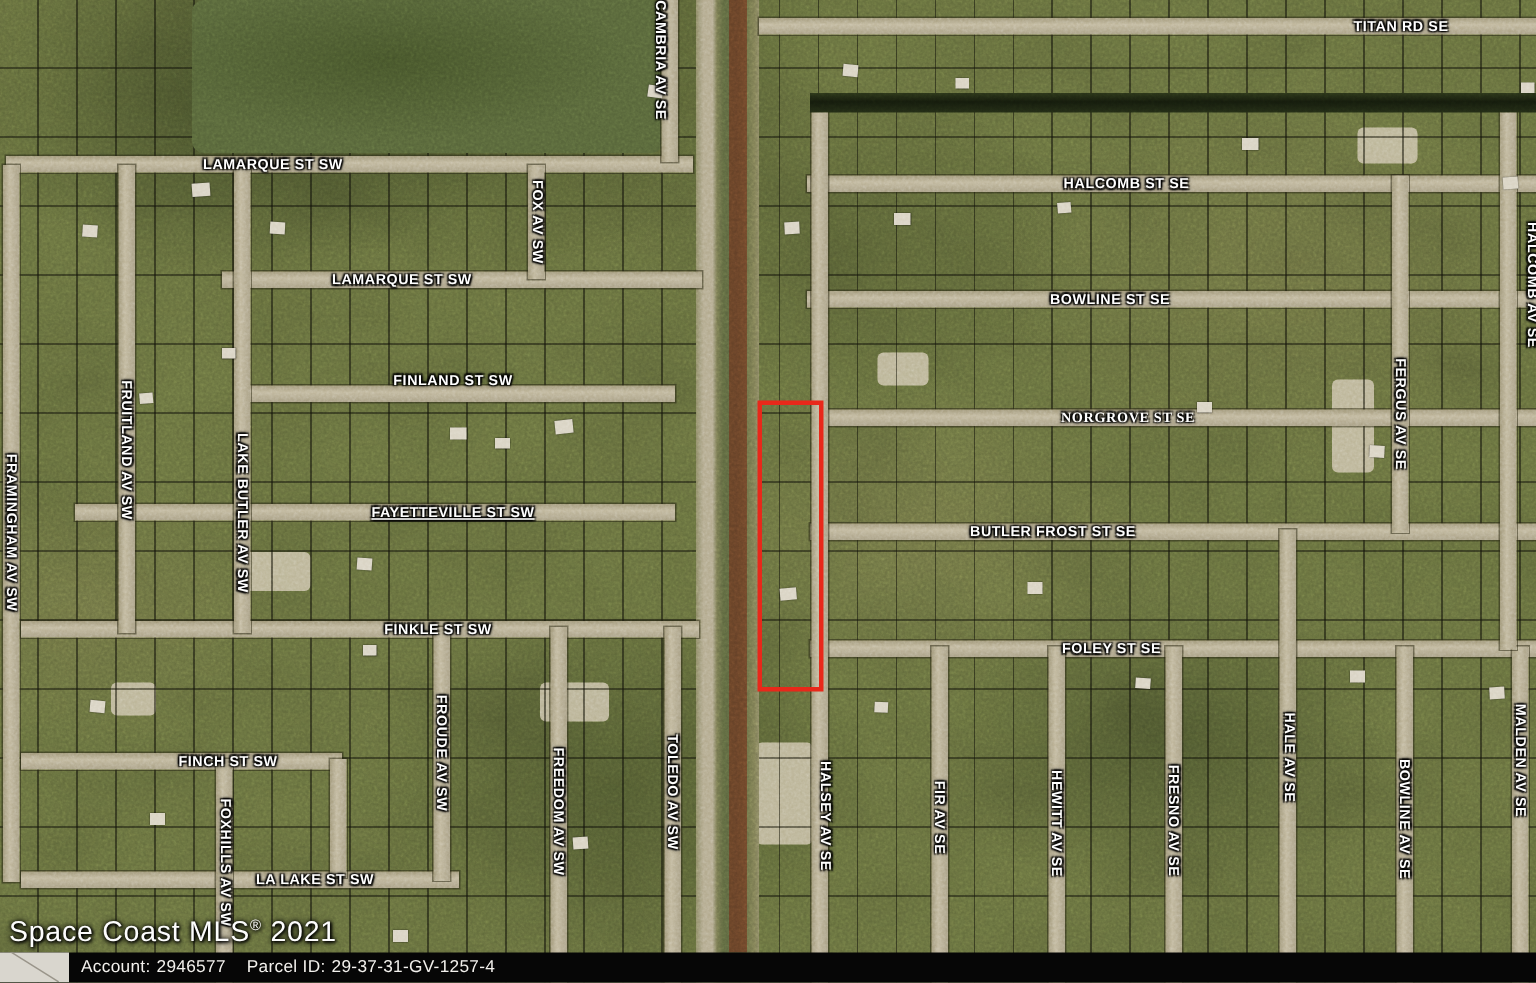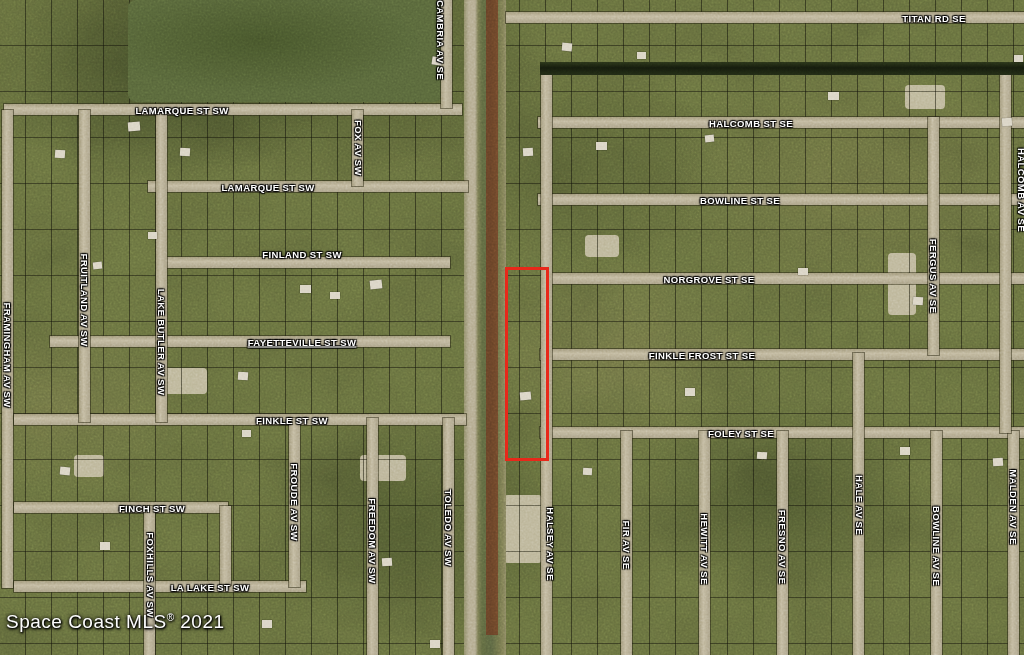--- a/index.html
+++ b/index.html
@@ -74,20 +74,33 @@
     <rect width="1024" height="655" filter="url(#f2)"></rect>
   </svg>
 
   <div id="parcel-outline" style="left: 505px; top: 267px; width: 38px; height: 188px; border: 3px solid rgb(232, 40, 26);"></div>
 
   <div id="watermark">
     <span>Space Coast MLS</span><sup>®</sup>
     <span>2021</span>
   </div>
 
+  <div id="bottom-bar">
+    <div id="thumb">
+        <div class="stroke"></div>
+      </div>
+    <div class="bar-group">
+      <span>Account:</span>
+      <span>2946577</span>
+    </div>
+    <div class="bar-group parcel">
+      <span>Parcel ID:</span>
+      <span>29-37-31-GV-1257-4</span>
+    </div>
+  </div>
 
 <div class="forest" style="left: 128px; top: 0px; width: 314px; height: 102px;"></div>
     <div class="clearing" style="left: 163px; top: 368px; width: 44px; height: 26px;"></div>
     <div class="clearing" style="left: 504px; top: 495px; width: 38px; height: 68px;"></div>
     <div class="clearing" style="left: 888px; top: 253px; width: 28px; height: 62px;"></div>
     <div class="clearing" style="left: 74px; top: 455px; width: 30px; height: 22px;"></div>
     <div class="clearing" style="left: 360px; top: 455px; width: 46px; height: 26px;"></div>
     <div class="clearing" style="left: 585px; top: 235px; width: 34px; height: 22px;"></div>
     <div class="clearing" style="left: 905px; top: 85px; width: 40px; height: 24px;"></div>
     <div class="street h" style="left: 4px; top: 104px; width: 458px; height: 11px;"></div>
@@ -157,22 +170,22 @@
     <div class="slabel" style="left: 182px; top: 110px;">LAMARQUE ST SW</div>
     <div class="slabel" style="left: 268px; top: 187px;">LAMARQUE ST SW</div>
     <div class="slabel" style="left: 302px; top: 254px;">FINLAND ST SW</div>
     <div class="slabel" style="left: 302px; top: 342px; text-decoration: underline;">FAYETTEVILLE ST SW</div>
     <div class="slabel" style="left: 292px; top: 420px;">FINKLE ST SW</div>
     <div class="slabel" style="left: 152px; top: 508px;">FINCH ST SW</div>
     <div class="slabel" style="left: 210px; top: 587px;">LA LAKE ST SW</div>
     <div class="slabel" style="left: 934px; top: 18px;">TITAN RD SE</div>
     <div class="slabel" style="left: 751px; top: 123px;">HALCOMB ST SE</div>
     <div class="slabel" style="left: 740px; top: 200px;">BOWLINE ST SE</div>
-    <div class="slabel" style="left: 709px; top: 279px;">NORGROVE ST SE</div>
-    <div class="slabel" style="left: 702px; top: 355px;">FINKLE FROST ST SE</div>
+    <div class="slabel" style="left: 752px; top: 279px; font-family: Liberation Serif, serif;">NORGROVE ST SE</div>
+    <div class="slabel" style="left: 702px; top: 355px;">BUTLER FROST ST SE</div>
     <div class="slabel" style="left: 741px; top: 433px;">FOLEY ST SE</div>
     <div class="slabel vert" style="left: 440px; top: 40px;">CAMBRIA AV SE</div>
     <div class="slabel vert" style="left: 358px; top: 148px;">FOX AV SW</div>
     <div class="slabel vert" style="left: 7px; top: 355px;">FRAMINGHAM AV SW</div>
     <div class="slabel vert" style="left: 84px; top: 300px;">FRUITLAND AV SW</div>
     <div class="slabel vert" style="left: 161px; top: 342px;">LAKE BUTLER AV SW</div>
     <div class="slabel vert" style="left: 150px; top: 575px;">FOXHILLS AV SW</div>
     <div class="slabel vert" style="left: 294px; top: 502px;">FROUDE AV SW</div>
     <div class="slabel vert" style="left: 372px; top: 541px;">FREEDOM AV SW</div>
     <div class="slabel vert" style="left: 448px; top: 528px;">TOLEDO AV SW</div>

